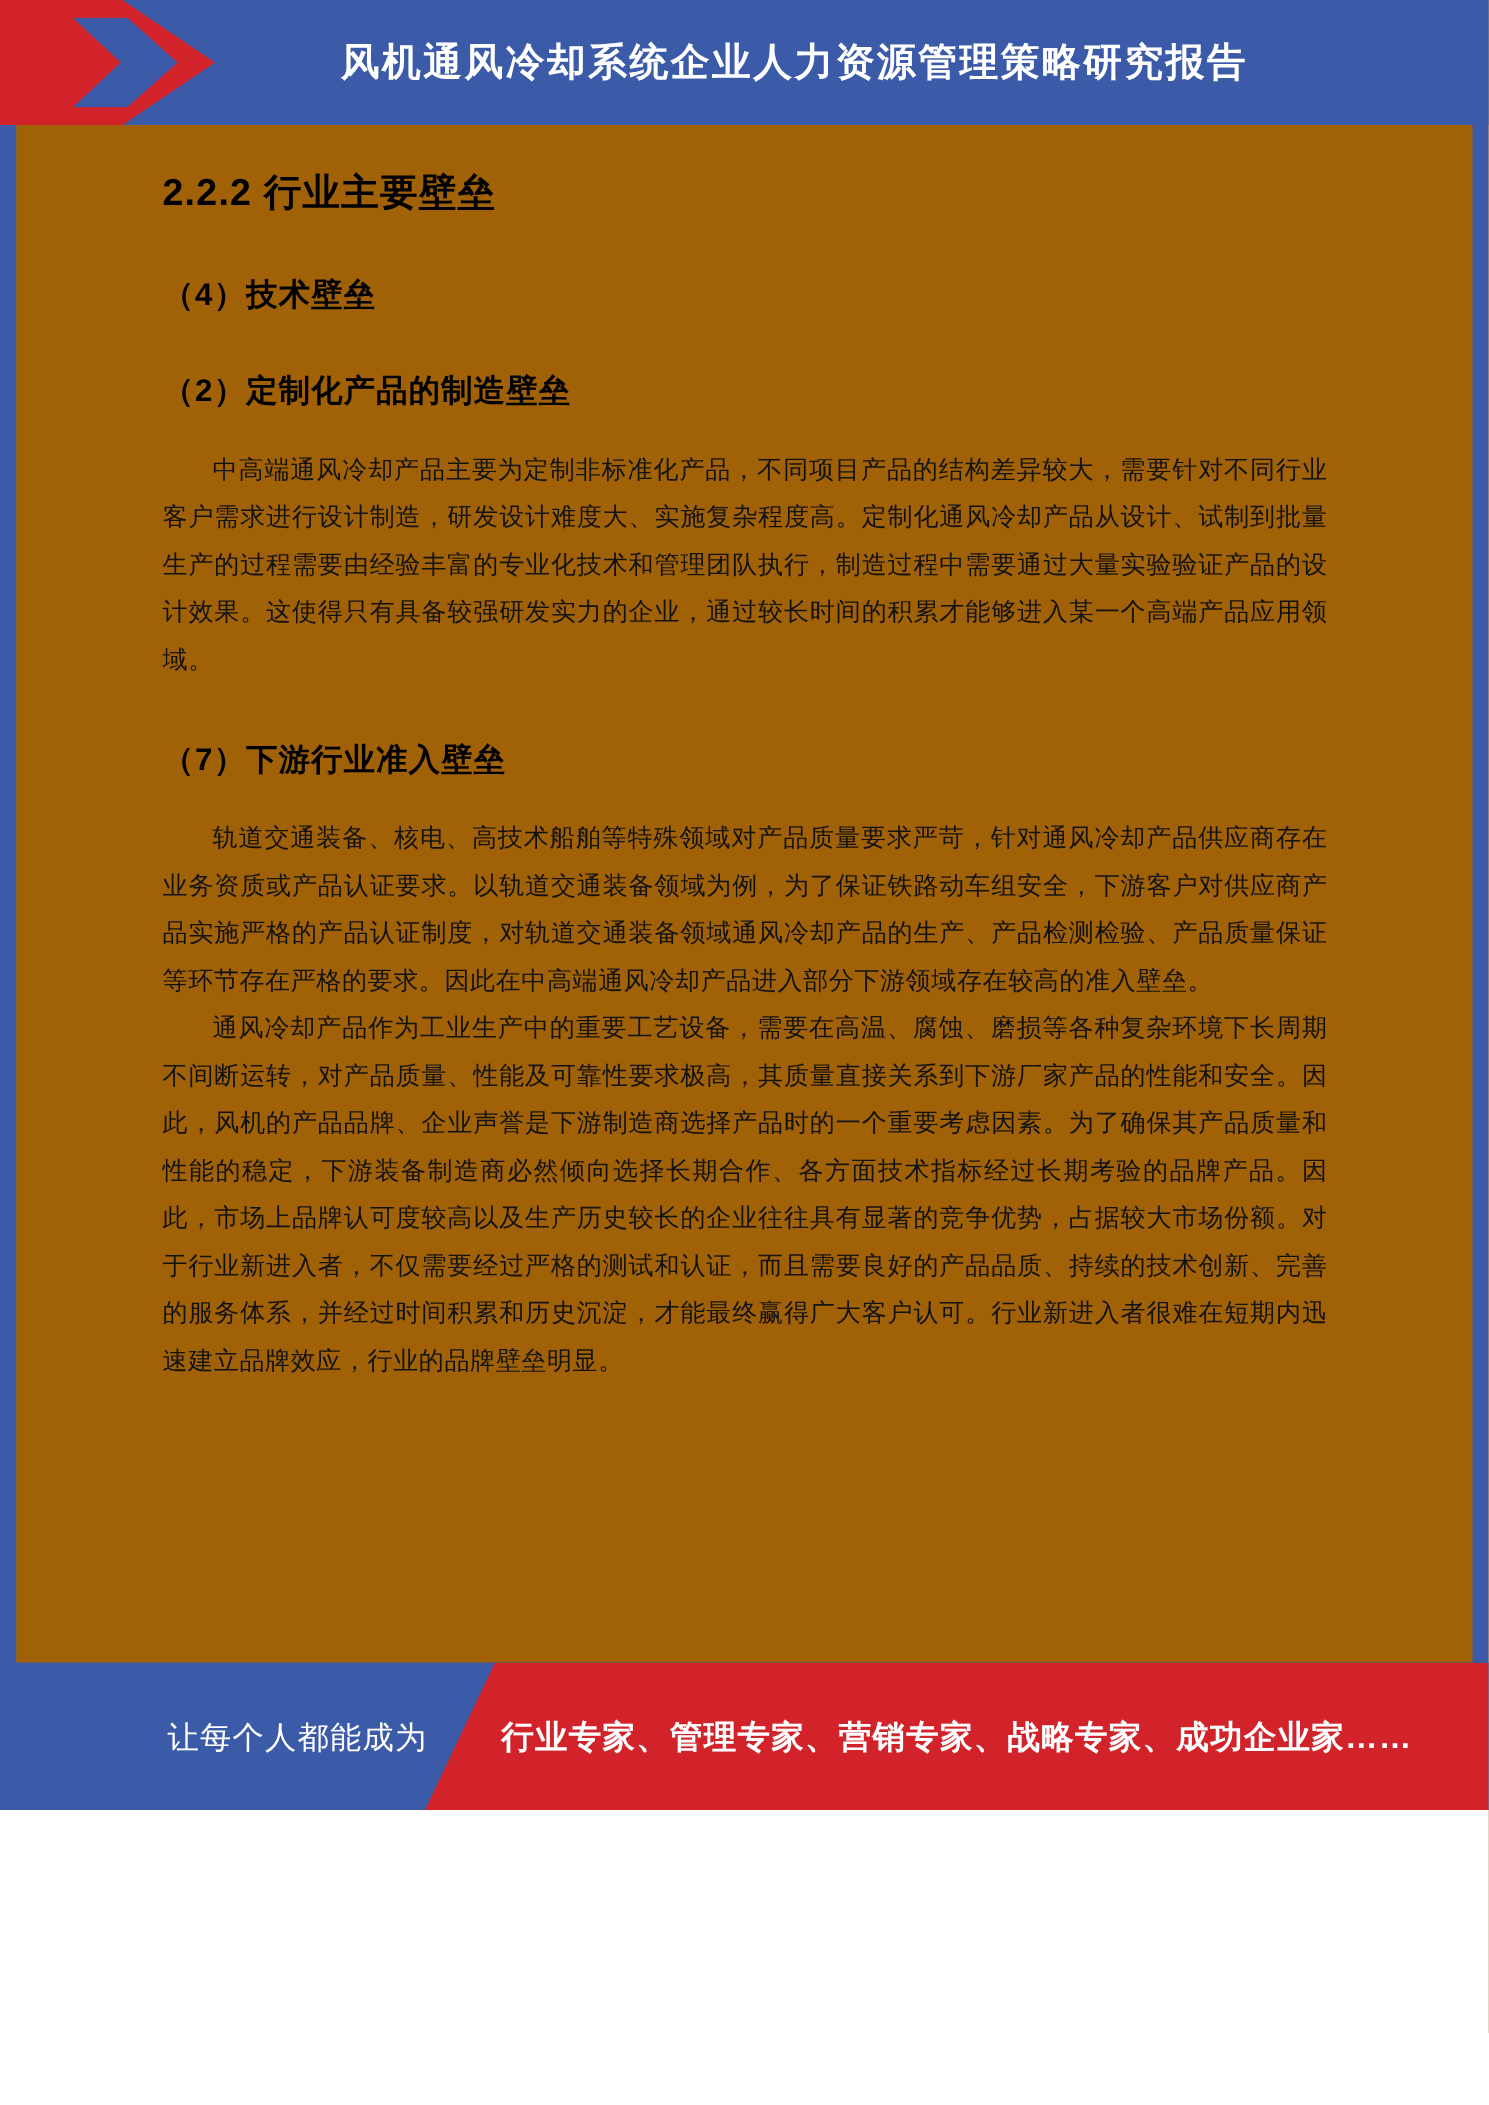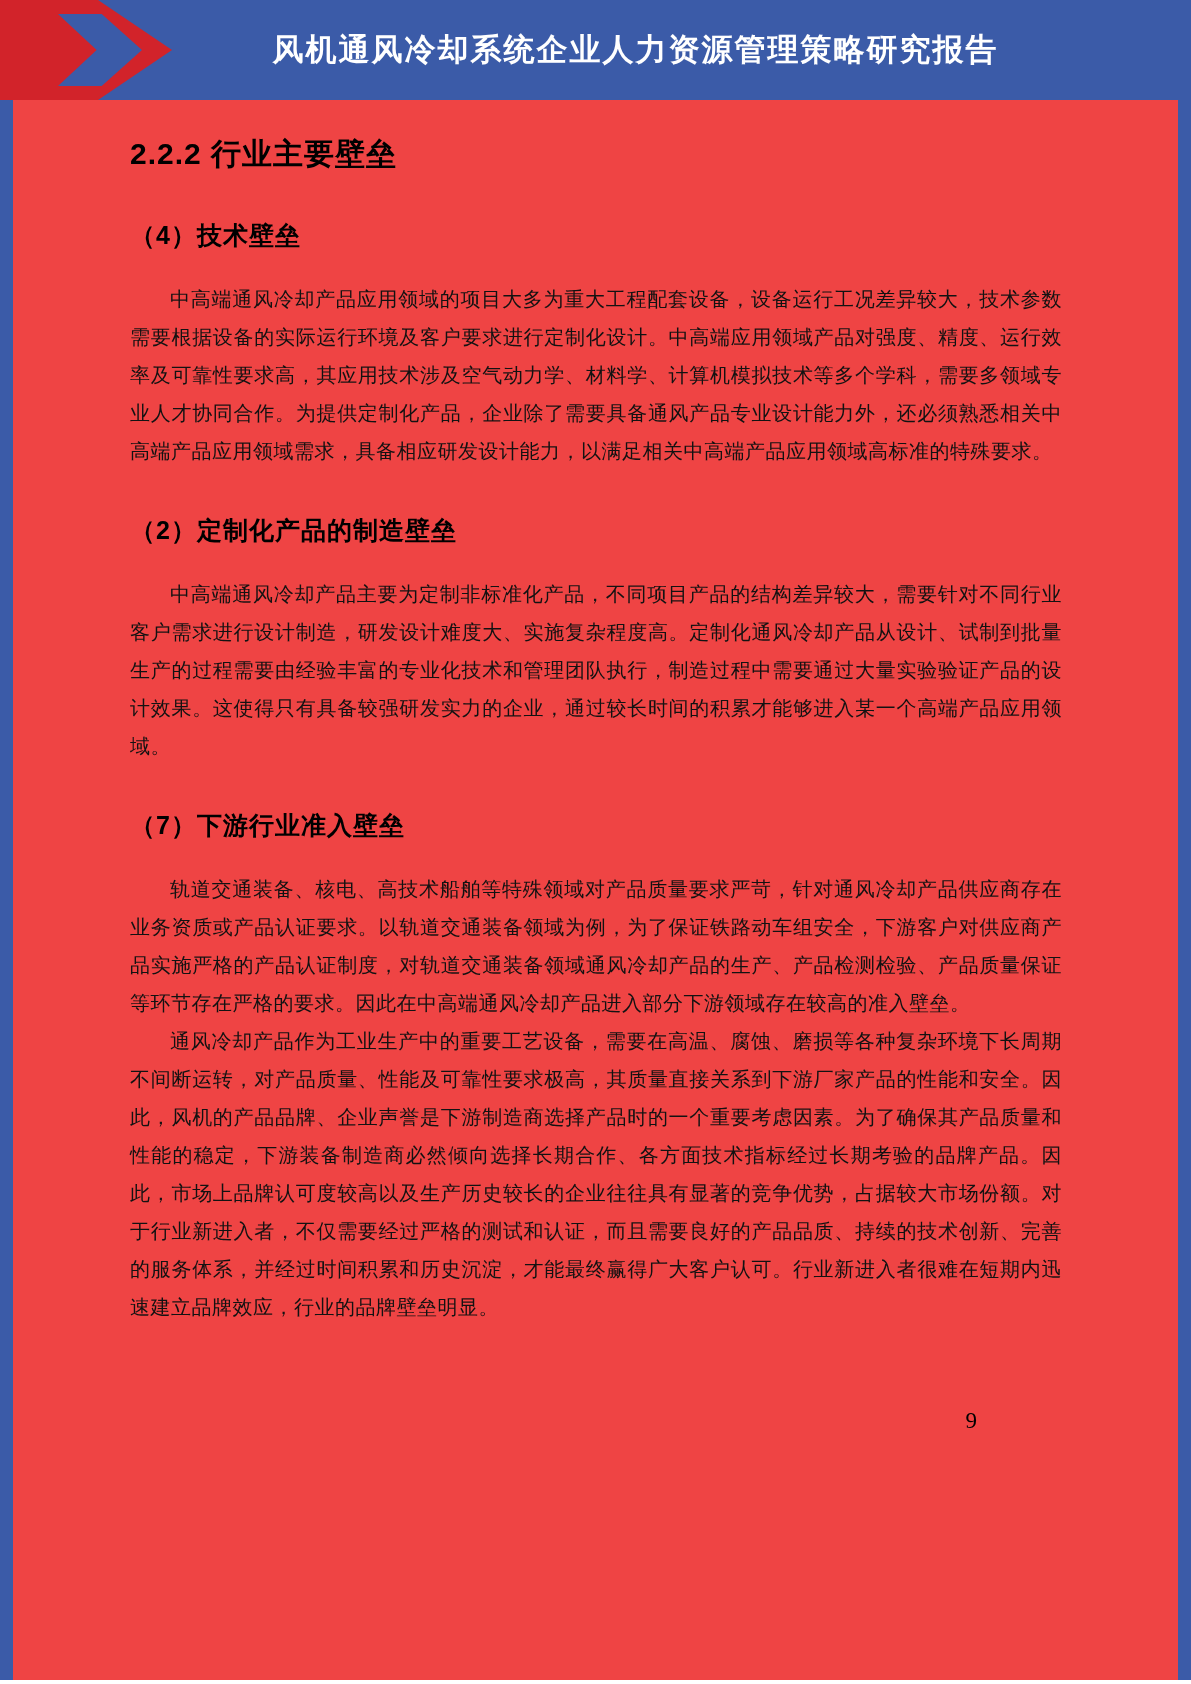--- a/index.html
+++ b/index.html
@@ -1,23 +1,23 @@
 <!DOCTYPE html>
 <html><head>
 <meta charset="utf-8">
 <style>
   * { margin:0; padding:0; box-sizing:border-box; }
   html,body { background:#ffffff; }
   body { font-family:"Liberation Sans", sans-serif; }
 
   .page {
     position:relative;
-    width:1191px; height:1680px;
+    width:1191px; height:1448px;
     margin:0 auto;
-    background:#ef4444;
+    background:#a16207;
     overflow:hidden;
   }
 
   
   .edge-strip { position:absolute; top:0; bottom:0; width:13px; background:#3b5ba8; z-index:1; }
   .edge-strip.left { left:0; }
   .edge-strip.right { right:0; }
 
   
   .header {
@@ -119,28 +119,32 @@
       <div class="arrow-chevron"></div>
     </div>
     <div class="header-title">风机通风冷却系统企业人力资源管理策略研究报告</div>
   </div>
 
   <div class="content">
 
     <div class="h-sub">2.2.2 行业主要壁垒</div>
 
     <div class="h-item">（4）技术壁垒</div>
-    <p class="para">中高端通风冷却产品应用领域的项目大多为重大工程配套设备，设备运行工况差异较大，技术参数需要根据设备的实际运行环境及客户要求进行定制化设计。中高端应用领域产品对强度、精度、运行效率及可靠性要求高，其应用技术涉及空气动力学、材料学、计算机模拟技术等多个学科，需要多领域专业人才协同合作。为提供定制化产品，企业除了需要具备通风产品专业设计能力外，还必须熟悉相关中高端产品应用领域需求，具备相应研发设计能力，以满足相关中高端产品应用领域高标准的特殊要求。</p>
 
     <div class="h-item">（2）定制化产品的制造壁垒</div>
     <p class="para">中高端通风冷却产品主要为定制非标准化产品，不同项目产品的结构差异较大，需要针对不同行业客户需求进行设计制造，研发设计难度大、实施复杂程度高。定制化通风冷却产品从设计、试制到批量生产的过程需要由经验丰富的专业化技术和管理团队执行，制造过程中需要通过大量实验验证产品的设计效果。这使得只有具备较强研发实力的企业，通过较长时间的积累才能够进入某一个高端产品应用领域。</p>
 
     <div class="h-item">（7）下游行业准入壁垒</div>
     <p class="para">轨道交通装备、核电、高技术船舶等特殊领域对产品质量要求严苛，针对通风冷却产品供应商存在业务资质或产品认证要求。以轨道交通装备领域为例，为了保证铁路动车组安全，下游客户对供应商产品实施严格的产品认证制度，对轨道交通装备领域通风冷却产品的生产、产品检测检验、产品质量保证等环节存在严格的要求。因此在中高端通风冷却产品进入部分下游领域存在较高的准入壁垒。</p>
 
     <p class="para">通风冷却产品作为工业生产中的重要工艺设备，需要在高温、腐蚀、磨损等各种复杂环境下长周期不间断运转，对产品质量、性能及可靠性要求极高，其质量直接关系到下游厂家产品的性能和安全。因此，风机的产品品牌、企业声誉是下游制造商选择产品时的一个重要考虑因素。为了确保其产品质量和性能的稳定，下游装备制造商必然倾向选择长期合作、各方面技术指标经过长期考验的品牌产品。因此，市场上品牌认可度较高以及生产历史较长的企业往往具有显著的竞争优势，占据较大市场份额。对于行业新进入者，不仅需要经过严格的测试和认证，而且需要良好的产品品质、持续的技术创新、完善的服务体系，并经过时间积累和历史沉淀，才能最终赢得广大客户认可。行业新进入者很难在短期内迅速建立品牌效应，行业的品牌壁垒明显。</p>
 
   </div>
 
   <div class="page-number">9</div>
 
+  <div class="footer">
+    <div class="footer-red"></div>
+    <div class="footer-left-text">让每个人都能成为</div>
+    <div class="footer-right-text">行业专家、管理专家、营销专家、战略专家、成功企业家……</div>
+  </div>
 
 </div>
 
 </body></html>

